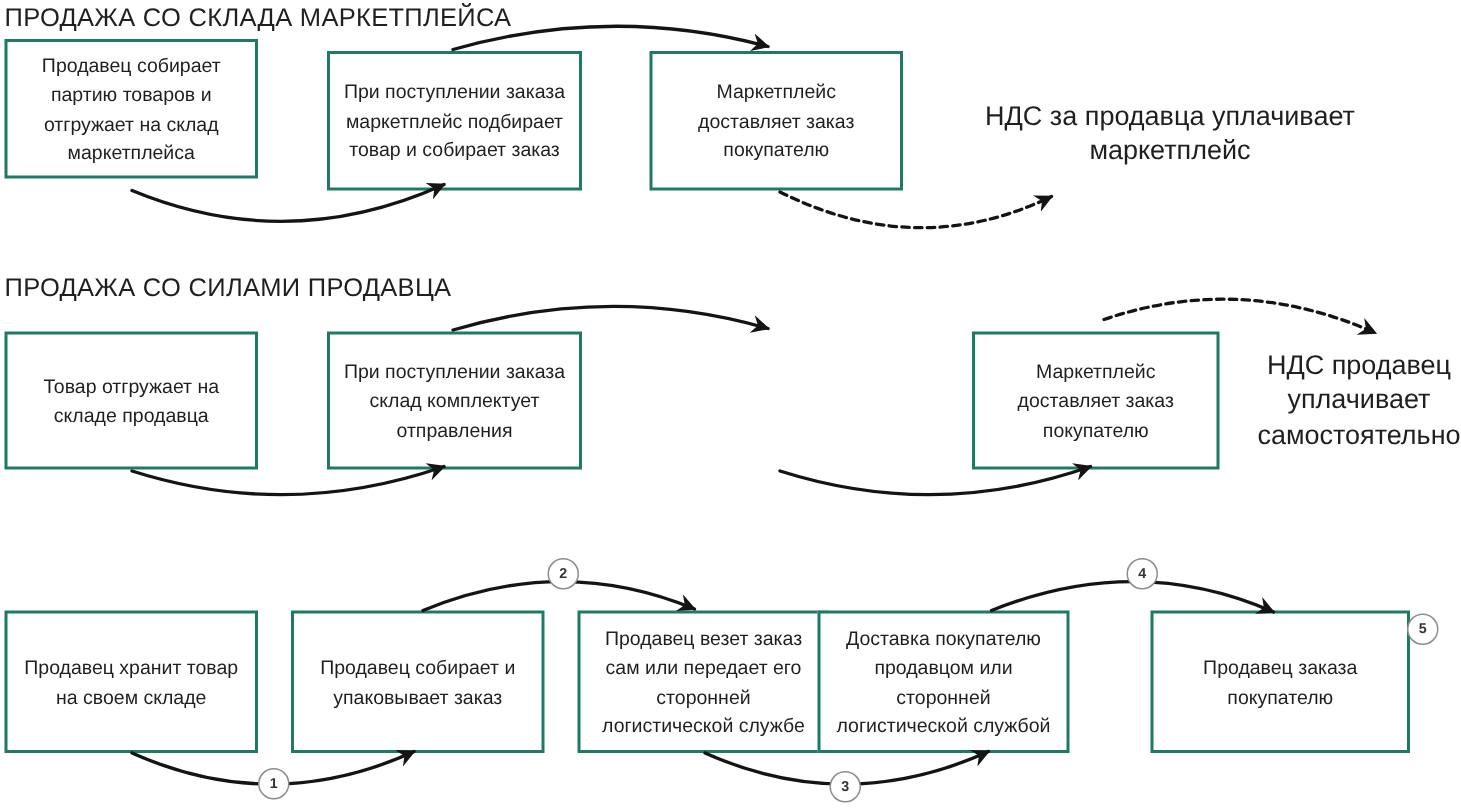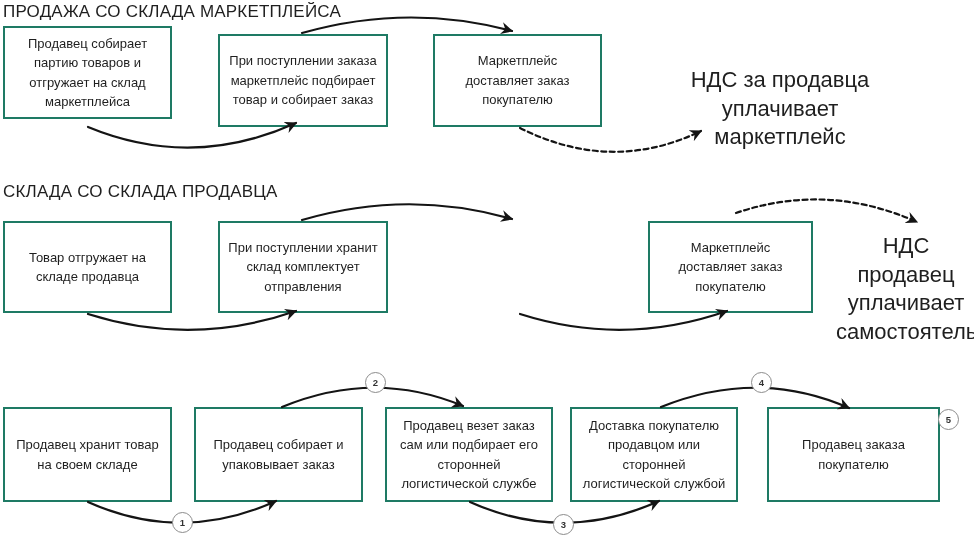--- a/index.html
+++ b/index.html
@@ -38,21 +38,21 @@
     padding:2px 8px;
   }
   .box span{
     font-size:13px;
     line-height:1.5;
     color:var(--text);
   }
   .note{
     position:absolute;
     text-align:center;
-    font-size:22px;
+    font-size:18px;
     line-height:1.3;
     color:var(--text);
   }
   #arrows{
     position:absolute;
     left:0;top:0;
     z-index:5;
     pointer-events:none;
   }
   #arrows path{
@@ -90,42 +90,42 @@
     <span>Продавец собирает партию товаров и отгружает на склад маркетплейса</span>
   </div>
   <div class="box" style="left:218px;top:34px;width:170px;height:93px">
     <span>При поступлении заказа маркетплейс подбирает товар и собирает заказ</span>
   </div>
   <div class="box" style="left:433px;top:34px;width:169px;height:93px">
     <span>Маркетплейс доставляет заказ покупателю</span>
   </div>
   <div class="note" style="left:655px;top:66px;width:250px">НДС за продавца уплачивает маркетплейс</div>
 
-  <div class="sec-title" style="left:3px;top:182px">СКЛАДА СО СКЛАДА ПРОДАВЦА</div>
+  <div class="sec-title" style="left:3px;top:182px">ПРОДАЖА СО СИЛАМИ ПРОДАВЦА</div>
   <div class="box" style="left:3px;top:221px;width:169px;height:92px">
     <span>Товар отгружает на складе продавца</span>
   </div>
   <div class="box" style="left:218px;top:221px;width:170px;height:92px">
-    <span>При поступлении хранит склад комплектует отправления</span>
+    <span>При поступлении заказа склад комплектует отправления</span>
   </div>
   <div class="box" style="left:648px;top:221px;width:165px;height:92px">
     <span>Маркетплейс доставляет заказ покупателю</span>
   </div>
   <div class="note" style="left:836px;top:232px;width:140px">НДС продавец уплачивает самостоятельно</div>
 
   <div class="box" style="left:194px;top:407px;width:169px;height:95px">
     <span>Продавец собирает и упаковывает заказ</span>
   </div>
   <div class="box" style="left:3px;top:407px;width:169px;height:95px">
     <span>Продавец хранит товар на своем складе</span>
   </div>
   <div class="box" style="left:385px;top:407px;width:168px;height:95px">
-    <span>Продавец везет заказ сам или подбирает его сторонней логистической службе</span>
+    <span>Продавец везет заказ сам или передает его сторонней логистической службе</span>
   </div>
-  <div class="box" style="left:570px;top:407px;width:168px;height:95px">
+  <div class="box" style="left:545px;top:407px;width:168px;height:95px">
     <span>Доставка покупателю продавцом или сторонней логистической службой</span>
   </div>
   <div class="box" style="left:767px;top:407px;width:173px;height:95px">
     <span>Продавец заказа покупателю</span>
   </div>
 
   <div class="step" style="left:172px;top:512px">1</div>
   <div class="step" style="left:365px;top:372px">2</div>
   <div class="step" style="left:553px;top:514px">3</div>
   <div class="step" style="left:751px;top:372px">4</div>

